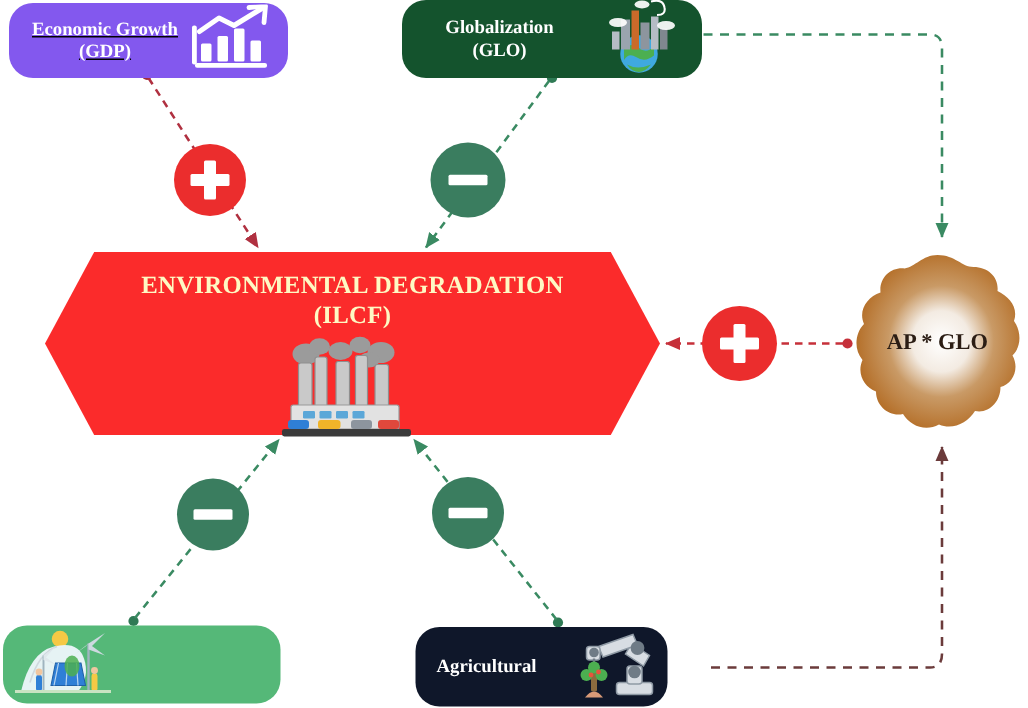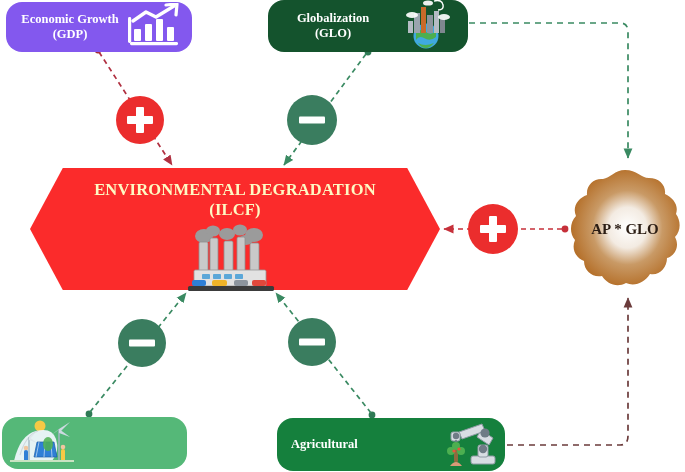--- a/index.html
+++ b/index.html
@@ -8,27 +8,27 @@
 
   svg.edges{position:absolute;left:0;top:0;width:685px;height:472px;pointer-events:none;}
 
   
   .node{position:absolute;border-radius:16px;display:flex;align-items:center;
         justify-content:space-between;box-sizing:border-box;padding:4px 6px 4px 8px;}
   .node .label{font-family:"Liberation Serif",serif;font-weight:bold;color:#ffffff;
         line-height:1.18;text-align:center;flex:1 1 auto;}
   .node .art{flex:0 0 auto;display:block;}
 
-  #node-gdp{left:6px;top:2px;width:186px;height:50px;background:#8358EE;}
+  #node-gdp{left:6px;top:2px;width:186px;height:50px;background:#8358EE;text-decoration:underline;}
   #node-gdp .label{font-size:12.5px;}
   #node-glo{left:268px;top:0px;width:200px;height:52px;background:#14532d;justify-content:center;}
   #node-glo .label{font-size:12.5px;}
   #node-re{left:2px;top:417px;width:185px;height:52px;background:#55B878;}
   #node-re .label{font-size:12.5px;}
-  #node-ap{left:277px;top:418px;width:228px;height:53px;background:#15803d;}
+  #node-ap{left:277px;top:418px;width:168px;height:53px;background:#0f172a;}
   #node-ap .label{font-size:12.5px;text-align:left;padding-left:6px;}
 
   
   #node-core{position:absolute;left:30px;top:168px;width:410px;height:122px;
         background:#FB2B2B;
         clip-path:polygon(8% 0%,92% 0%,100% 50%,92% 100%,8% 100%,0% 50%);
         -webkit-clip-path:polygon(8% 0%,92% 0%,100% 50%,92% 100%,8% 100%,0% 50%);
         border-radius:10px;}
   #node-core .core-title{position:absolute;left:0;right:0;top:12px;text-align:center;
         color:#fef9c3;font-family:"Liberation Serif",serif;font-weight:bold;

